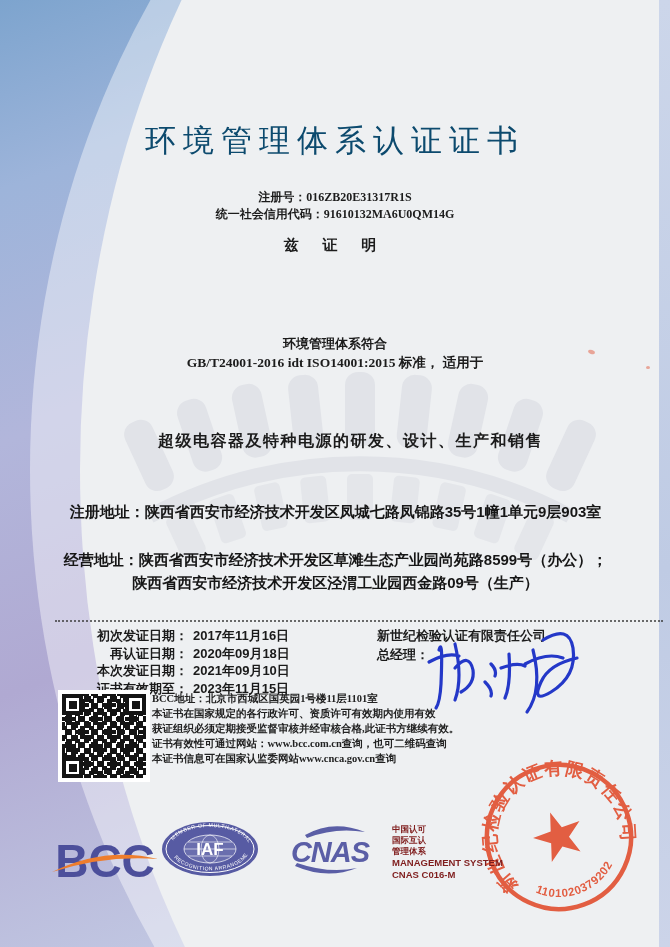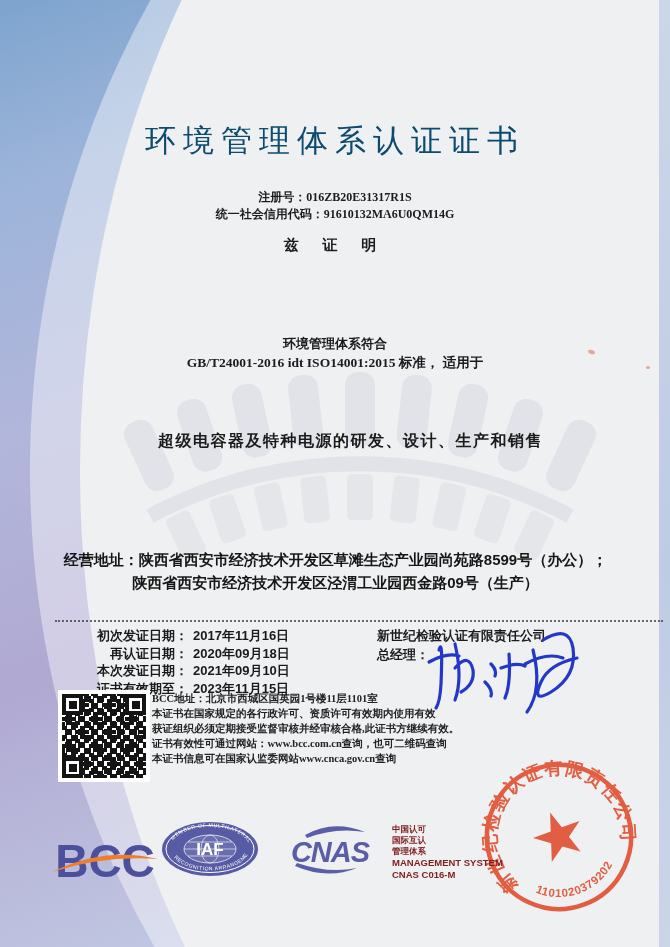--- a/index.html
+++ b/index.html
@@ -87,20 +87,21 @@
   </div>
   <div class="z ctr reg" style="top:206px">
     <span>统一社会信用代码：</span><span>91610132MA6U0QM14G</span>
   </div>
 
   <div class="z ctr certify" style="top:236px">兹 证 明</div>
   <div class="z ctr conform" style="top:335px">环境管理体系符合</div>
   <div class="z ctr standard" style="top:354px">GB/T24001-2016 idt ISO14001:2015 标准，  适用于</div>
   <div class="z ctr scope" style="top:431px">超级电容器及特种电源的研发、设计、生产和销售</div>
 
+  <div class="z addr" style="left:63px;top:500px;width:545px">注册地址：陕西省西安市经济技术开发区凤城七路凤锦路35号1幢1单元9层903室</div>
   <div class="z addr" style="left:63px;top:548px;width:545px">经营地址：陕西省西安市经济技术开发区草滩生态产业园尚苑路8599号（办公）；陕西省西安市经济技术开发区泾渭工业园西金路09号（生产）</div>
 
   <div class="z sep" style="left:55px;top:620px;width:608px"></div>
 
   <div class="z" style="left:76px;top:627px">
     <div class="drow">
       <span class="dlab">初次发证日期：</span>
       <span class="dval">2017年11月16日</span>
     </div>
     <div class="drow">

